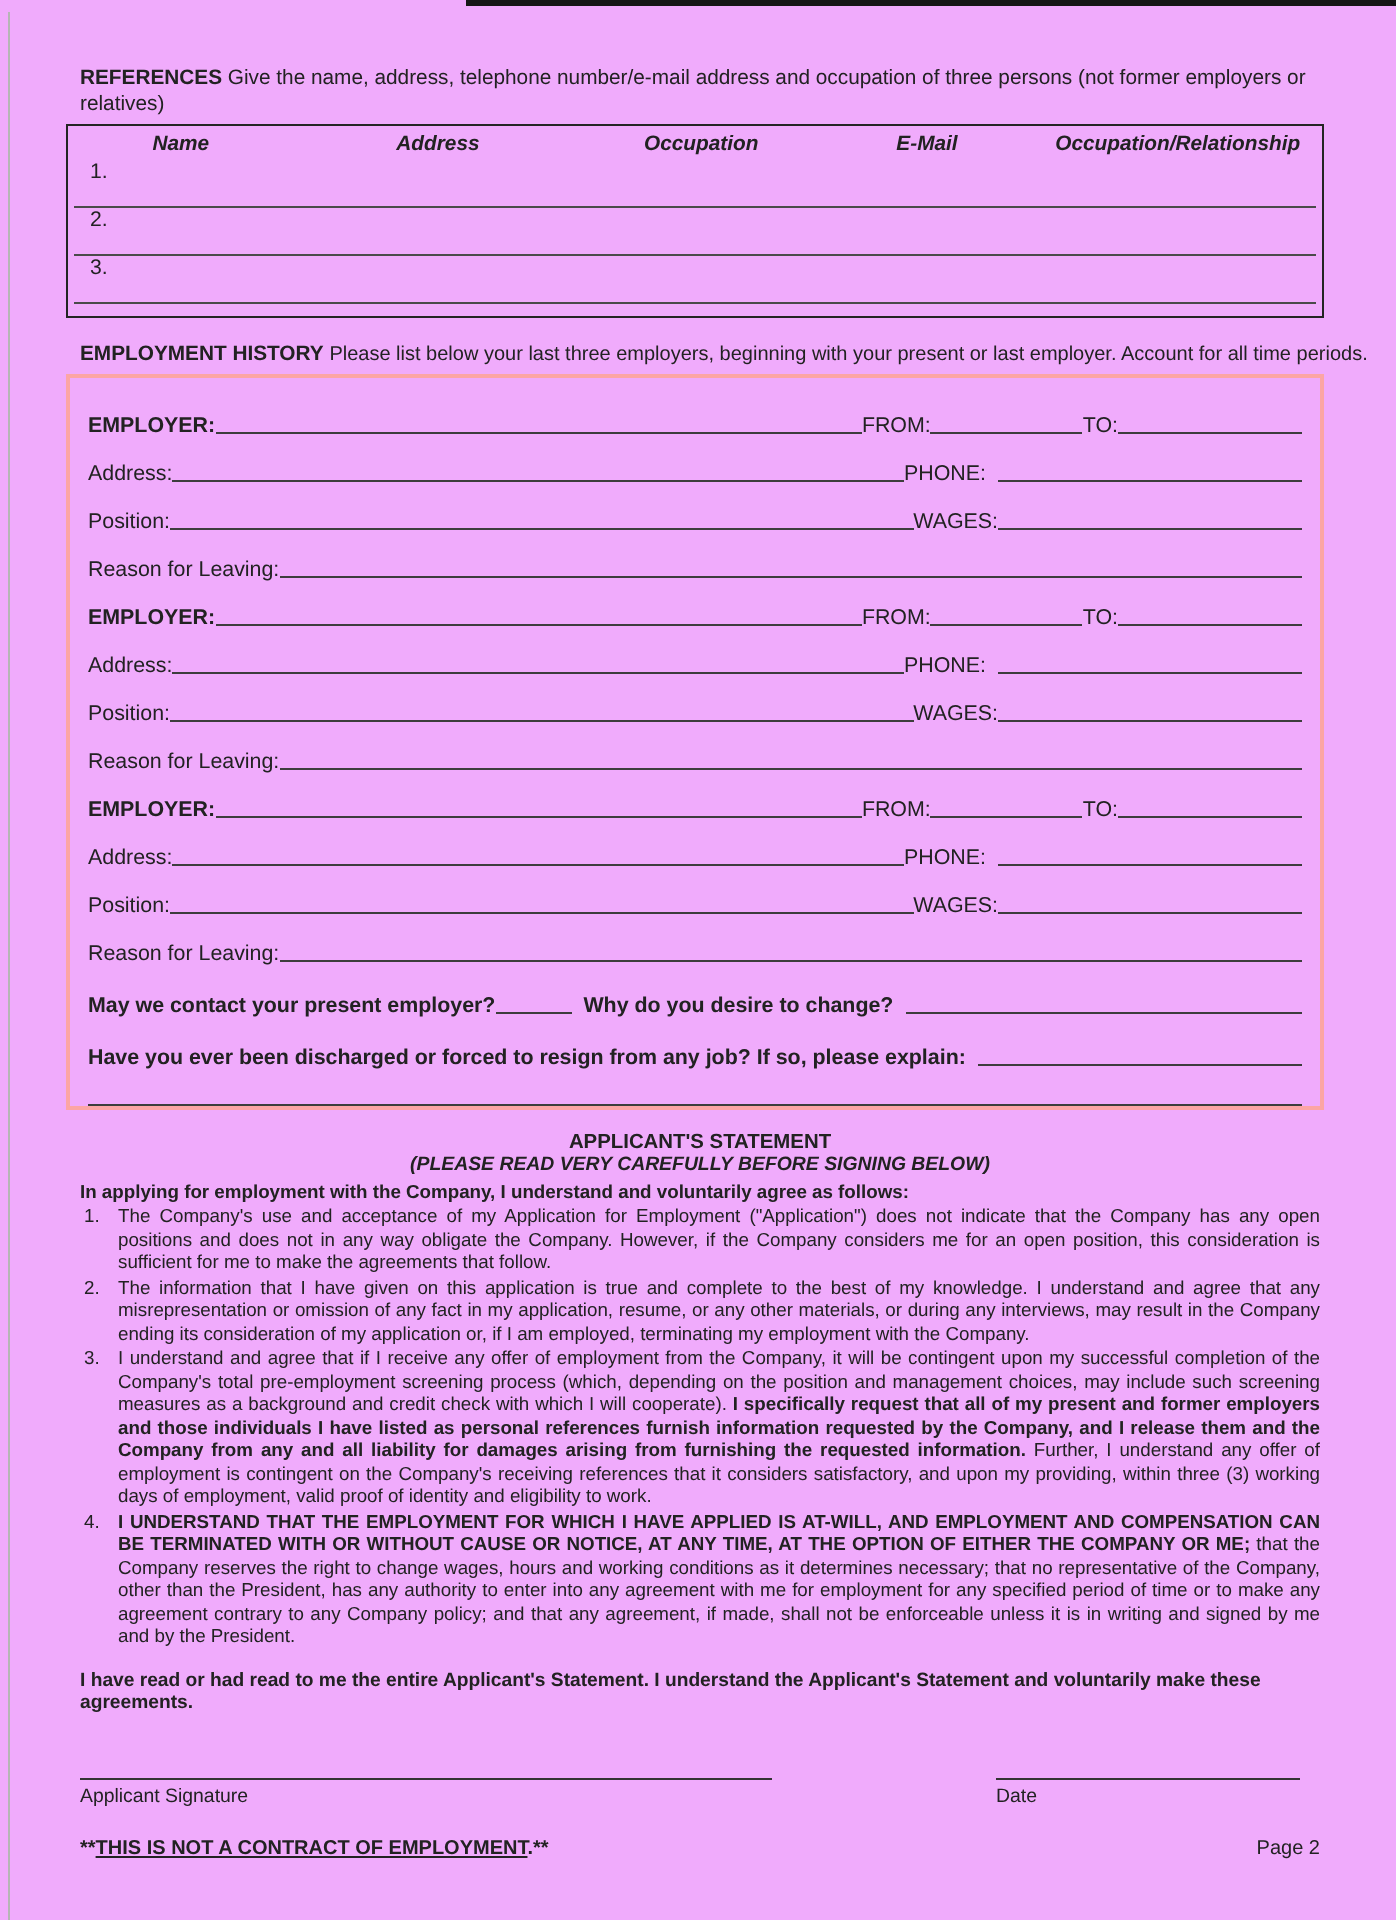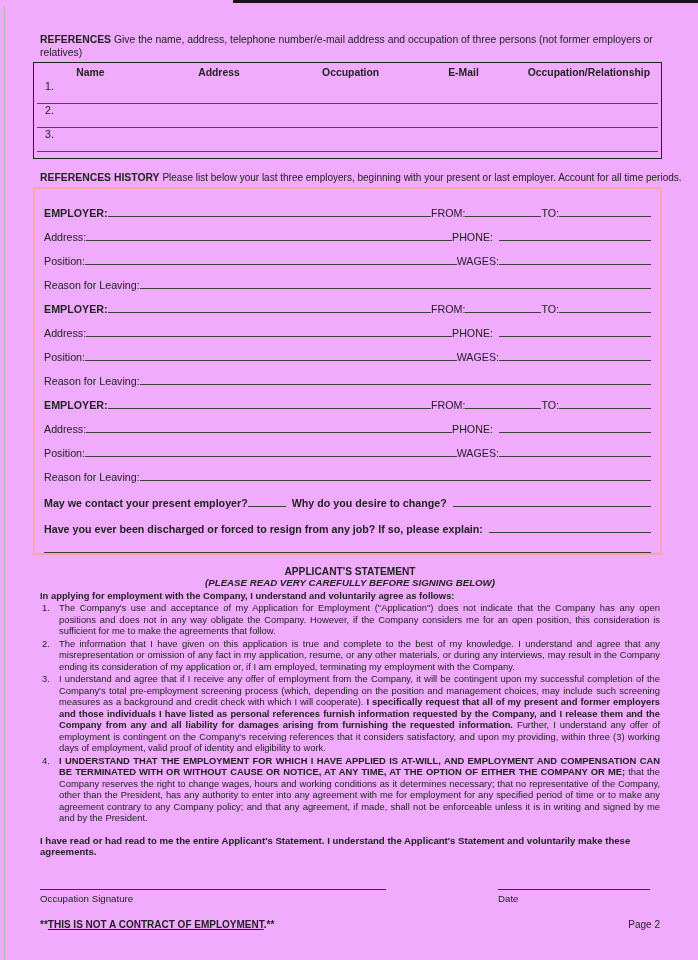--- a/index.html
+++ b/index.html
@@ -6,21 +6,21 @@
   .page{position:relative;width:698px;height:960px;background:#f0abfc;
         font-family:"Liberation Sans",sans-serif;color:#222;overflow:hidden;
         box-sizing:border-box;padding:34px 36px 0 33px;}
   .top-strip{position:absolute;top:0;left:233px;right:0;height:3px;background:#161616;}
   .left-edge{position:absolute;left:4px;top:6px;bottom:0;width:1px;background:#b5b5b5;}
   .b{font-weight:bold;}
   
   .refs-para{margin:0 0 0 7px;font-size:10.4px;line-height:12.5px;}
   .refs-box{border:1.5px solid #242424;margin-top:3px;}
   .refs-head{display:flex;font-weight:bold;font-size:10.4px;height:16px;align-items:center;margin-top:1px;}
-  .refs-head span{text-align:center;}
+  .refs-head span{text-align:center;font-style:italic;}
   .c1{flex:0 0 18%;} .c2{flex:0 0 23%;} .c3{flex:0 0 19%;} .c4{flex:0 0 17%;} .c5{flex:0 0 23%;}
   .ref-row{height:23px;font-size:10.6px;padding-left:8px;border-bottom:1.2px solid #4a4a4a;margin:0 3px;}
   .ref-row.last{margin-bottom:6px;}
   
   .eh-para{margin:13px 0 0 7px;font-size:10.4px;line-height:12.5px;white-space:nowrap;}
   .eh-box{border:2px solid #fca5a5;margin-top:2px;padding:6px 9px 0 9px;height:368px;box-sizing:border-box;}
   .frow{display:flex;align-items:flex-end;height:24px;font-size:10.7px;white-space:nowrap;}
   .qrow{height:26px;font-size:10.7px;}
   .fill{flex:1 1 auto;border-bottom:1.2px solid #3d3d3d;height:1px;margin-bottom:2px;}
   .w40{flex:0 0 38px;} .w72{flex:0 0 76px;} .w92{flex:0 0 92px;} .w150{flex:0 0 152px;}
@@ -58,21 +58,21 @@
       <span class="c2">Address</span>
       <span class="c3">Occupation</span>
       <span class="c4">E-Mail</span>
       <span class="c5">Occupation/Relationship</span>
     </div>
     <div class="ref-row"><span>1.</span></div>
     <div class="ref-row"><span>2.</span></div>
     <div class="ref-row last"><span>3.</span></div>
   </div>
 
-  <p class="eh-para"><span class="b">REFERENCES HISTORY</span> <span style="font-size:10px;">Please list below your last three employers, beginning with your present or last employer.  Account for all time periods.</span></p>
+  <p class="eh-para"><span class="b">EMPLOYMENT HISTORY</span> <span style="font-size:10px;">Please list below your last three employers, beginning with your present or last employer.  Account for all time periods.</span></p>
 
   <div class="eh-box">
 
     <div>
       <div class="frow">
         <span class="b">EMPLOYER:</span>
           <span class="fill"></span>
         <span>FROM:</span>
           <span class="fill w72"></span>
         <span>TO:</span>
@@ -184,21 +184,21 @@
       <span class="num">4.</span>
       <span class="txt"><span class="b">I UNDERSTAND THAT THE EMPLOYMENT FOR WHICH I HAVE APPLIED IS AT-WILL, AND EMPLOYMENT AND COMPENSATION CAN BE TERMINATED WITH OR WITHOUT CAUSE OR NOTICE, AT ANY TIME, AT THE OPTION OF EITHER THE COMPANY OR ME;</span><span> that the Company reserves the right to change wages, hours and working conditions as it determines necessary; that no representative of the Company, other than the President, has any authority to enter into any agreement with me for employment for any specified period of time or to make any agreement contrary to any Company policy; and that any agreement, if made, shall not be enforceable unless it is in writing and signed by me and by the President.</span></span>
     </div>
 
     <div class="closing">I have read or had read to me the entire  Applicant's Statement.  I understand the Applicant's Statement and voluntarily make these agreements.</div>
   </div>
 
   <div class="sig-row">
     <div class="sig-left">
       <div class="line"></div>
-      <div class="sig-label">Occupation Signature</div>
+      <div class="sig-label">Applicant Signature</div>
     </div>
     <div class="sig-right">
       <div class="line"></div>
       <div class="sig-label">Date</div>
     </div>
   </div>
 
   <div class="foot-row">
     <div class="contract"><span>**</span><u>THIS IS NOT A CONTRACT OF EMPLOYMENT</u><span>.**</span></div>
     <div>Page 2</div>

